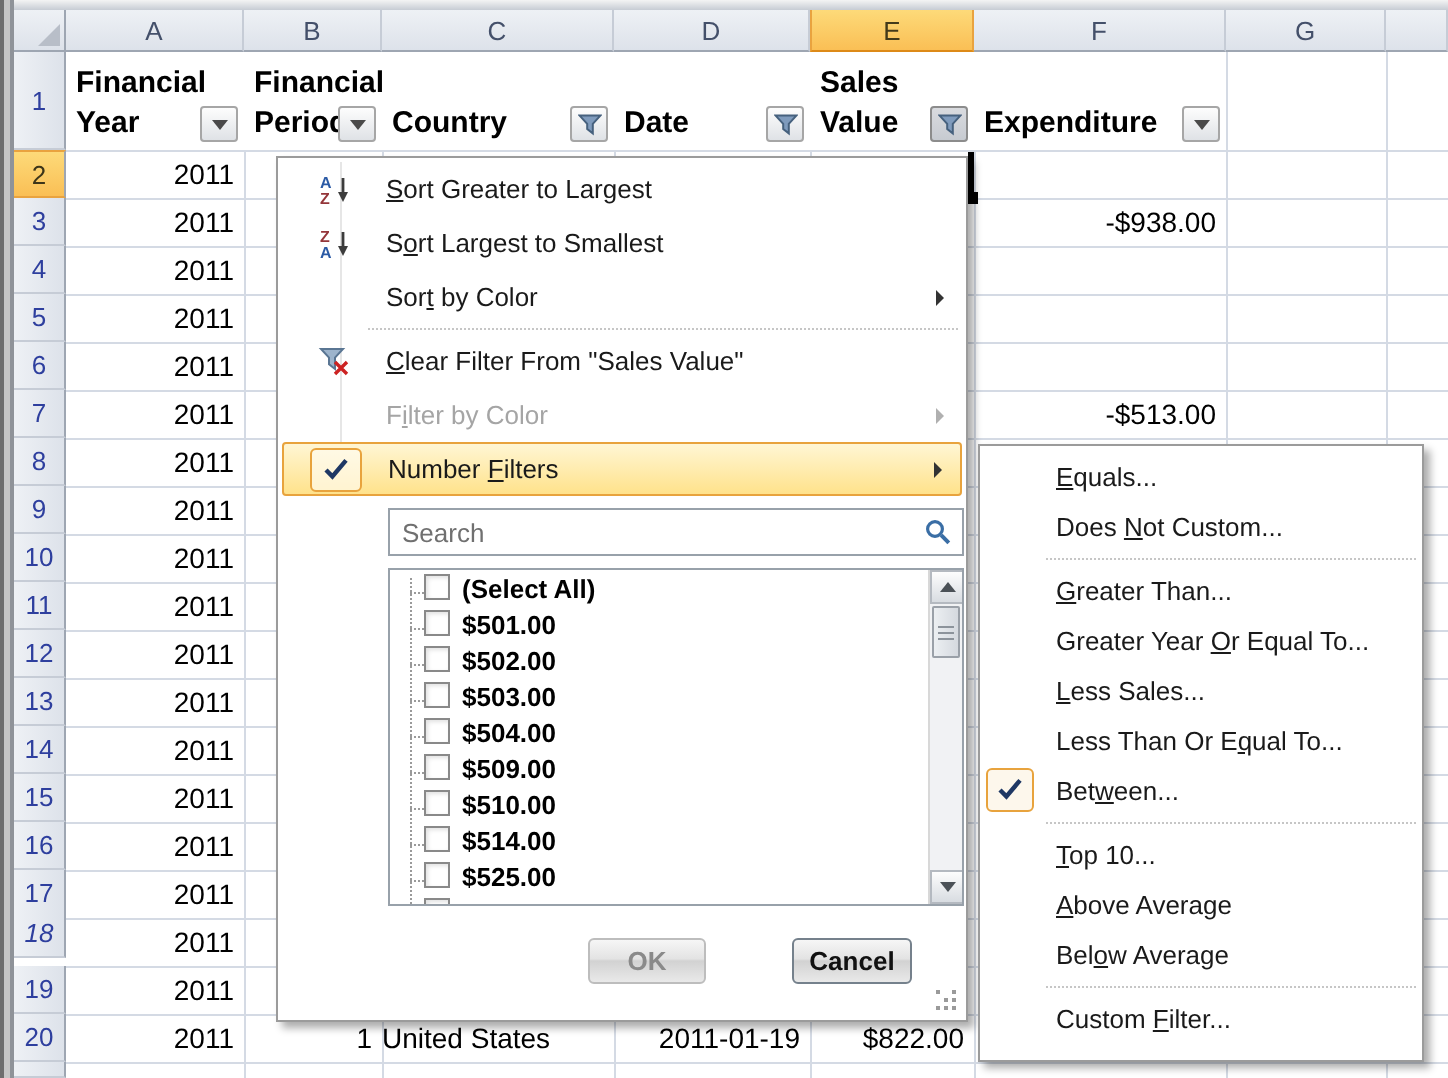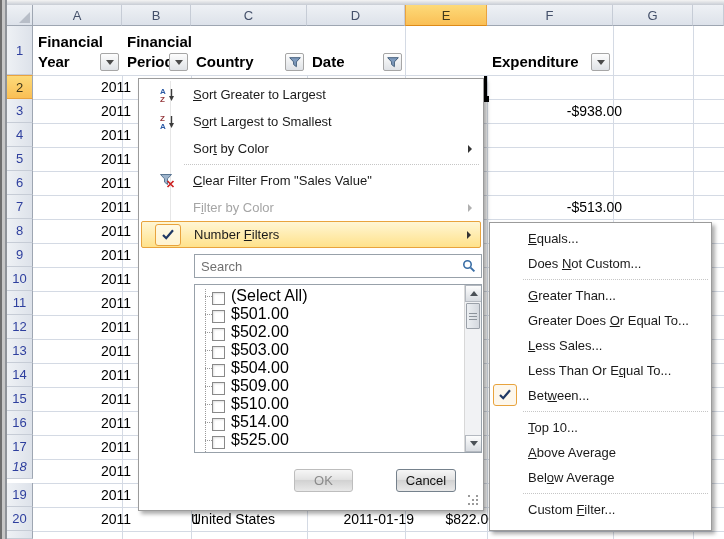--- a/index.html
+++ b/index.html
@@ -35,21 +35,21 @@
   .hdrcell{position:absolute;top:26px;height:49px;background:#fff;display:flex;flex-direction:column;
            justify-content:flex-end;padding:0 0 3px 5px;font-weight:bold;font-size:15px;color:#000;line-height:20px;}
   .fbtn{position:absolute;right:3px;bottom:4px;width:19px;height:18px;border:1px solid #a6a6a6;border-radius:2px;
         background:linear-gradient(#fdfdfd,#dfe2e6);display:flex;align-items:center;justify-content:center;}
   .fbtn.pressed{background:linear-gradient(#d9dbdf,#c7cbd1);border-color:#8c8c8c;}
   .fbtn-arrow{width:0;height:0;border-left:4px solid transparent;border-right:4px solid transparent;border-top:5px solid #4a4a4a;}
   .fbtn svg{display:block;}
 
   
   .cell{position:absolute;height:24px;font-size:14px;color:#000;display:flex;align-items:center;}
-  .cell.right{justify-content:flex-end;padding-right:5px;margin-left:14px;}
+  .cell.right{justify-content:flex-end;padding-right:5px;}
   .cell.left{justify-content:flex-start;padding-left:0;}
 
   
   .sel-right{position:absolute;left:484px;top:76px;width:3px;height:23px;background:#000;z-index:3;}
   .sel-handle{position:absolute;left:484px;top:96px;width:5px;height:6px;background:#000;z-index:3;}
 
   
   #filter-menu{position:absolute;left:138px;top:78px;width:346px;height:433px;background:#fff;
                border:1px solid #9b9b9b;box-shadow:3px 3px 4px rgba(0,0,0,.33);z-index:5;}
   #menu-items{position:relative;padding-top:2px;}
@@ -71,38 +71,38 @@
               display:flex;align-items:center;background:#fff;}
   #search-input{flex:1;border:none;outline:none;font-size:13px;padding-left:6px;color:#333;
                 font-family:"Liberation Sans",sans-serif;background:transparent;min-width:0;}
   #search-input::placeholder{color:#707070;}
   .mag{margin-right:5px;display:flex;}
 
   
   #value-list{position:absolute;left:55px;top:205px;width:288px;height:169px;border:1px solid #98a1aa;background:#fff;overflow:hidden;}
   .list-inner{position:absolute;left:0;top:0;right:17px;bottom:0;overflow:hidden;padding-top:2px;}
   .tree-line{position:absolute;left:10px;top:4px;bottom:0;width:0;border-left:1px dotted #9a9a9a;}
-  .list-item{position:relative;height:18px;display:flex;align-items:flex-end;font-size:16px;padding-left:17px;}
+  .list-item{position:relative;height:18px;display:flex;align-items:flex-start;font-size:13px;padding-left:17px;font-weight:bold;}
   .connector{position:absolute;left:10px;top:9px;width:7px;border-top:1px dotted #9a9a9a;}
   .checkbox{width:13px;height:13px;border:1px solid #898989;background:#fff;margin-right:6px;flex-shrink:0;
             box-shadow:inset 1px 1px 2px rgba(0,0,0,.12);}
   .scroll{position:absolute;right:0;top:0;bottom:0;width:17px;background:#f1f2f4;border-left:1px solid #d8d8d8;}
   .sbtn{position:absolute;left:0;width:17px;height:17px;background:linear-gradient(#fdfdfd,#d8dce1);
         border:1px solid #b4b9c0;display:flex;align-items:center;justify-content:center;}
   .sbtn.up{top:0;} .sbtn.down{bottom:0;}
   .tri-up{width:0;height:0;border-left:4px solid transparent;border-right:4px solid transparent;border-bottom:5px solid #4b5157;}
   .tri-down{width:0;height:0;border-left:4px solid transparent;border-right:4px solid transparent;border-top:5px solid #4b5157;}
   .sthumb{position:absolute;left:1px;right:1px;top:18px;height:26px;background:linear-gradient(90deg,#eceff2,#d5d9df);
           border:1px solid #9aa0a8;border-radius:1px;display:flex;align-items:center;justify-content:center;}
   .thumb-grip{width:8px;height:7px;border-top:1px solid #8c939b;border-bottom:1px solid #8c939b;position:relative;}
   .thumb-grip::after{content:"";position:absolute;left:0;right:0;top:2px;border-top:1px solid #8c939b;}
 
   
   .btn{position:absolute;height:23px;font-size:13px;font-family:"Liberation Sans",sans-serif;border-radius:3px;
-       background:linear-gradient(#f6f6f6,#e3e3e3 45%,#d2d2d2 50%,#e9e9e9);display:flex;align-items:center;justify-content:center;}
+       background:linear-gradient(#f6f6f6,#e3e3e3 45%,#d2d2d2 50%,#e9e9e9);display:flex;align-items:center;justify-content:center;font-weight:bold;}
   #ok-btn{left:155px;top:390px;width:59px;color:#8a8a8a;border:1px solid #bdbdbd;}
   #cancel-btn{left:257px;top:390px;width:60px;color:#111;border:1px solid #75818c;}
 
   .grip-dots{position:absolute;right:3px;bottom:3px;width:12px;height:12px;}
   .grip-dots::after{content:"";position:absolute;left:0;top:0;width:2px;height:2px;background:#9a9a9a;
        box-shadow:8px 0 #9a9a9a,4px 4px #9a9a9a,8px 4px #9a9a9a,0 8px #9a9a9a,4px 8px #9a9a9a,8px 8px #9a9a9a;}
 
   
   #number-filters-submenu{position:absolute;left:489px;top:222px;width:223px;height:309px;background:#fff;
                border:1px solid #9b9b9b;box-shadow:3px 3px 4px rgba(0,0,0,.33);z-index:6;padding-top:3px;}
@@ -276,21 +276,21 @@
         <div class="mi-label"><span></span><span class="ak">E</span><span>quals...</span></div>
       </div>
       <div class="sub-item">
         <div class="mi-label"><span>Does </span><span class="ak">N</span><span>ot Custom...</span></div>
       </div>
       <div class="sub-sep"></div>
       <div class="sub-item">
         <div class="mi-label"><span></span><span class="ak">G</span><span>reater Than...</span></div>
       </div>
       <div class="sub-item">
-        <div class="mi-label"><span>Greater Does </span><span class="ak">O</span><span>r Equal To...</span></div>
+        <div class="mi-label"><span>Greater Year </span><span class="ak">O</span><span>r Equal To...</span></div>
       </div>
       <div class="sub-item">
         <div class="mi-label"><span></span><span class="ak">L</span><span>ess Sales...</span></div>
       </div>
       <div class="sub-item">
         <div class="mi-label"><span>Less Than Or E</span><span class="ak">q</span><span>ual To...</span></div>
       </div>
       <div class="sub-item">
         <div class="sub-check">
           <svg width="14" height="12">
@@ -397,20 +397,31 @@
     <div class="hdrcell" style="left: 307px; width: 98px;">
       <div class="hdrline">Date</div>
       <div class="fbtn">
         <div style="display: flex;">
           <svg width="12" height="11" viewBox="0 0 12 11">
             <path d="M0.7 0.7 h10.6 l-3.9 4.2 v4.8 l-2.8 -2.2 v-2.6 z" fill="#7f9bbd" stroke="#46617e" stroke-width="1"></path>
           </svg>
         </div>
       </div>
     </div>
+    <div class="hdrcell" style="left: 405px; width: 82px;">
+      <div class="hdrline">Sales</div>
+      <div class="hdrline">Value</div>
+      <div class="fbtn pressed">
+        <div style="display: flex;">
+          <svg width="12" height="11" viewBox="0 0 12 11">
+            <path d="M0.7 0.7 h10.6 l-3.9 4.2 v4.8 l-2.8 -2.2 v-2.6 z" fill="#7f9bbd" stroke="#46617e" stroke-width="1"></path>
+          </svg>
+        </div>
+      </div>
+    </div>
     <div class="hdrcell" style="left: 487px; width: 126px;">
       <div class="hdrline">Expenditure</div>
       <div class="fbtn">
         <div class="fbtn-arrow"></div>
       </div>
     </div>
     <div class="cell right" style="left: 33px; width: 89px; top: 75px;">2011</div>
     <div class="cell right" style="left: 33px; width: 89px; top: 99px;">2011</div>
     <div class="cell right" style="left: 33px; width: 89px; top: 123px;">2011</div>
     <div class="cell right" style="left: 33px; width: 89px; top: 147px;">2011</div>

